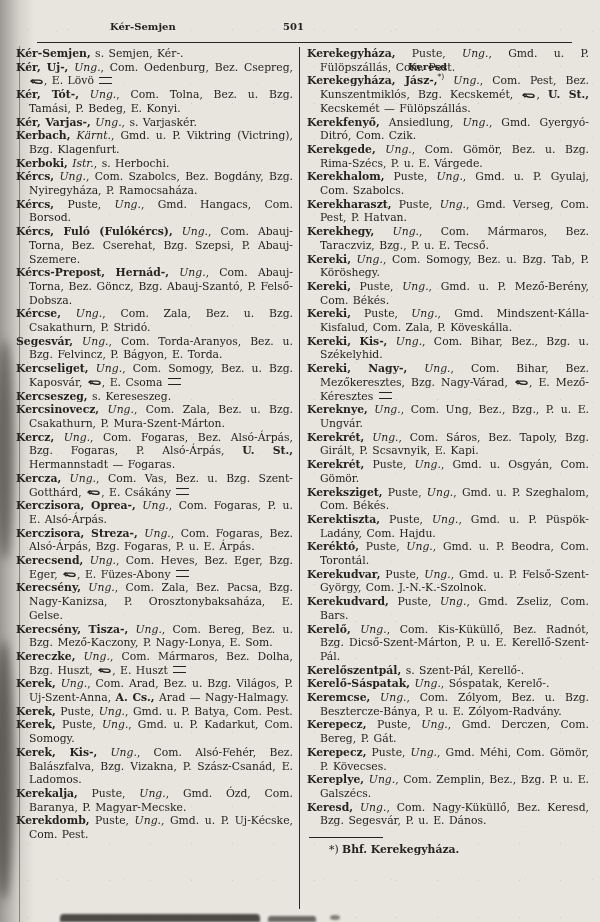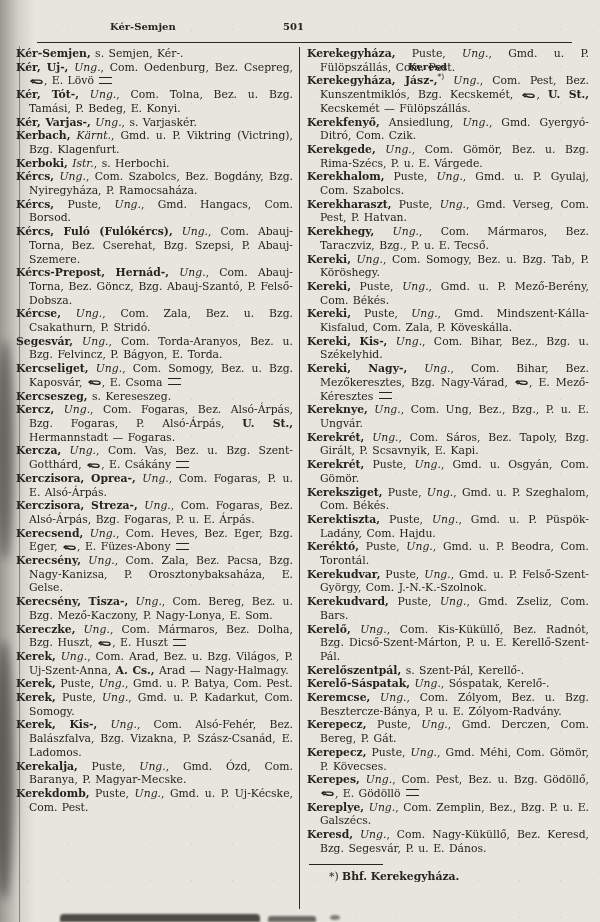--- a/index.html
+++ b/index.html
@@ -78,20 +78,21 @@
           <p class="entry"><span class="b">Kércs,</span><span class="i"> Ung.</span><span>, Com. Szabolcs, Bez. Bogdány, Bzg. Nyiregyháza, P. Ramocsaháza.</span></p>
           <p class="entry"><span class="b">Kércs,</span><span> Puste, </span><span class="i">Ung.</span><span>, Gmd. Hangacs, Com. Borsod.</span></p>
           <p class="entry"><span class="b">Kércs, Fuló (Fulókércs),</span><span class="i"> Ung.</span><span>, Com. Abauj-Torna, Bez. Cserehat, Bzg. Szepsi, P. Abauj-Szemere.</span></p>
           <p class="entry"><span class="b">Kércs-Prepost, Hernád-,</span><span class="i"> Ung.</span><span>, Com. Abauj-Torna, Bez. Göncz, Bzg. Abauj-Szantó, P. Felső-Dobsza.</span></p>
           <p class="entry"><span class="b">Kércse,</span><span class="i"> Ung.</span><span>, Com. Zala, Bez. u. Bzg. Csakathurn, P. Stridó.</span></p>
           <p class="entry"><span class="b">Segesvár,</span><span class="i"> Ung.</span><span>, Com. Torda-Aranyos, Bez. u. Bzg. Felvincz, P. Bágyon, E. Torda.</span></p>
           <p class="entry"><span class="b">Kercseliget,</span><span class="i"> Ung.</span><span>, Com. Somogy, Bez. u. Bzg. Kaposvár, </span><svg viewBox="0 0 14 8" width="13" height="8" class="ph-svg">
               <path d="M1 5 C1 2.5 4 2 4.5 4 C5 6 2.5 6.6 2.2 4.8 C2 3.5 3.5 3 5.5 3 L9.5 3 C11.5 3 13 3.8 13 5 C13 6.1 11.5 6.6 9.5 6.6 C7.5 6.6 5.5 6 4.5 5.2" fill="none" stroke="#26231e" stroke-width="1.5"></path>
             </svg><span>, E. Csoma </span><span class="tg"></span></p>
           <p class="entry"><span class="b">Kercseszeg,</span><span> s. Kereseszeg.</span></p>
+          <p class="entry"><span class="b">Kercsinovecz,</span><span class="i"> Ung.</span><span>, Com. Zala, Bez. u. Bzg. Csakathurn, P. Mura-Szent-Márton.</span></p>
           <p class="entry"><span class="b">Kercz,</span><span class="i"> Ung.</span><span>, Com. Fogaras, Bez. Alsó-Árpás, Bzg. Fogaras, P. Alsó-Árpás, </span><span class="b">U. St.,</span><span> Hermannstadt — Fogaras.</span></p>
           <p class="entry"><span class="b">Kercza,</span><span class="i"> Ung.</span><span>, Com. Vas, Bez. u. Bzg. Szent-Gotthárd, </span><svg viewBox="0 0 14 8" width="13" height="8" class="ph-svg">
               <path d="M1 5 C1 2.5 4 2 4.5 4 C5 6 2.5 6.6 2.2 4.8 C2 3.5 3.5 3 5.5 3 L9.5 3 C11.5 3 13 3.8 13 5 C13 6.1 11.5 6.6 9.5 6.6 C7.5 6.6 5.5 6 4.5 5.2" fill="none" stroke="#26231e" stroke-width="1.5"></path>
             </svg><span>, E. Csákány </span><span class="tg"></span></p>
           <p class="entry"><span class="b">Kerczisora, Oprea-,</span><span class="i"> Ung.</span><span>, Com. Fogaras, P. u. E. Alsó-Árpás.</span></p>
           <p class="entry"><span class="b">Kerczisora, Streza-,</span><span class="i"> Ung.</span><span>, Com. Fogaras, Bez. Alsó-Árpás, Bzg. Fogaras, P. u. E. Árpás.</span></p>
           <p class="entry"><span class="b">Kerecsend,</span><span class="i"> Ung.</span><span>, Com. Heves, Bez. Eger, Bzg. Eger, </span><svg viewBox="0 0 14 8" width="13" height="8" class="ph-svg">
               <path d="M1 5 C1 2.5 4 2 4.5 4 C5 6 2.5 6.6 2.2 4.8 C2 3.5 3.5 3 5.5 3 L9.5 3 C11.5 3 13 3.8 13 5 C13 6.1 11.5 6.6 9.5 6.6 C7.5 6.6 5.5 6 4.5 5.2" fill="none" stroke="#26231e" stroke-width="1.5"></path>
             </svg><span>, E. Füzes-Abony </span><span class="tg"></span></p>
           <p class="entry"><span class="b">Kerecsény,</span><span class="i"> Ung.</span><span>, Com. Zala, Bez. Pacsa, Bzg. Nagy-Kanizsa, P. Orosztonybaksaháza, E. Gelse.</span></p>
@@ -132,23 +133,20 @@
           <p class="entry"><span class="b">Kerektiszta,</span><span> Puste, </span><span class="i">Ung.</span><span>, Gmd. u. P. Püspök-Ladány, Com. Hajdu.</span></p>
           <p class="entry"><span class="b">Keréktó,</span><span> Puste, </span><span class="i">Ung.</span><span>, Gmd. u. P. Beodra, Com. Torontál.</span></p>
           <p class="entry"><span class="b">Kerekudvar,</span><span> Puste, </span><span class="i">Ung.</span><span>, Gmd. u. P. Felső-Szent-György, Com. J.-N.-K.-Szolnok.</span></p>
           <p class="entry"><span class="b">Kerekudvard,</span><span> Puste, </span><span class="i">Ung.</span><span>, Gmd. Zseliz, Com. Bars.</span></p>
           <p class="entry"><span class="b">Kerelő,</span><span class="i"> Ung.</span><span>, Com. Kis-Küküllő, Bez. Radnót, Bzg. Dicső-Szent-Márton, P. u. E. Kerellő-Szent-Pál.</span></p>
           <p class="entry"><span class="b">Kerelőszentpál,</span><span> s. Szent-Pál, Kerellő-.</span></p>
           <p class="entry"><span class="b">Kerelő-Sáspatak,</span><span class="i"> Ung.</span><span>, Sóspatak, Kerelő-.</span></p>
           <p class="entry"><span class="b">Keremcse,</span><span class="i"> Ung.</span><span>, Com. Zólyom, Bez. u. Bzg. Besztercze-Bánya, P. u. E. Zólyom-Radvány.</span></p>
           <p class="entry"><span class="b">Kerepecz,</span><span> Puste, </span><span class="i">Ung.</span><span>, Gmd. Derczen, Com. Bereg, P. Gát.</span></p>
           <p class="entry"><span class="b">Kerepecz,</span><span> Puste, </span><span class="i">Ung.</span><span>, Gmd. Méhi, Com. Gömör, P. Kövecses.</span></p>
-          <p class="entry"><span class="b">Kerepes,</span><span class="i"> Ung.</span><span>, Com. Pest, Bez. u. Bzg. Gödöllő, </span><svg viewBox="0 0 14 8" width="13" height="8" class="ph-svg">
-              <path d="M1 5 C1 2.5 4 2 4.5 4 C5 6 2.5 6.6 2.2 4.8 C2 3.5 3.5 3 5.5 3 L9.5 3 C11.5 3 13 3.8 13 5 C13 6.1 11.5 6.6 9.5 6.6 C7.5 6.6 5.5 6 4.5 5.2" fill="none" stroke="#26231e" stroke-width="1.5"></path>
-            </svg><span>, E. Gödöllö </span><span class="tg"></span></p>
           <p class="entry"><span class="b">Kereplye,</span><span class="i"> Ung.</span><span>, Com. Zemplin, Bez., Bzg. P. u. E. Galszécs.</span></p>
           <p class="entry"><span class="b">Keresd,</span><span class="i"> Ung.</span><span>, Com. Nagy-Küküllő, Bez. Keresd, Bzg. Segesvár, P. u. E. Dános.</span></p>
         </div>
       <div class="footnote-rule"></div>
       <p class="footnote"><span>*) </span><span class="b">Bhf. Kerekegyháza.</span></p>
     </div>
   </div>
 
   <div class="edge-bottom1"></div>
   <div class="edge-bottom2"></div>

